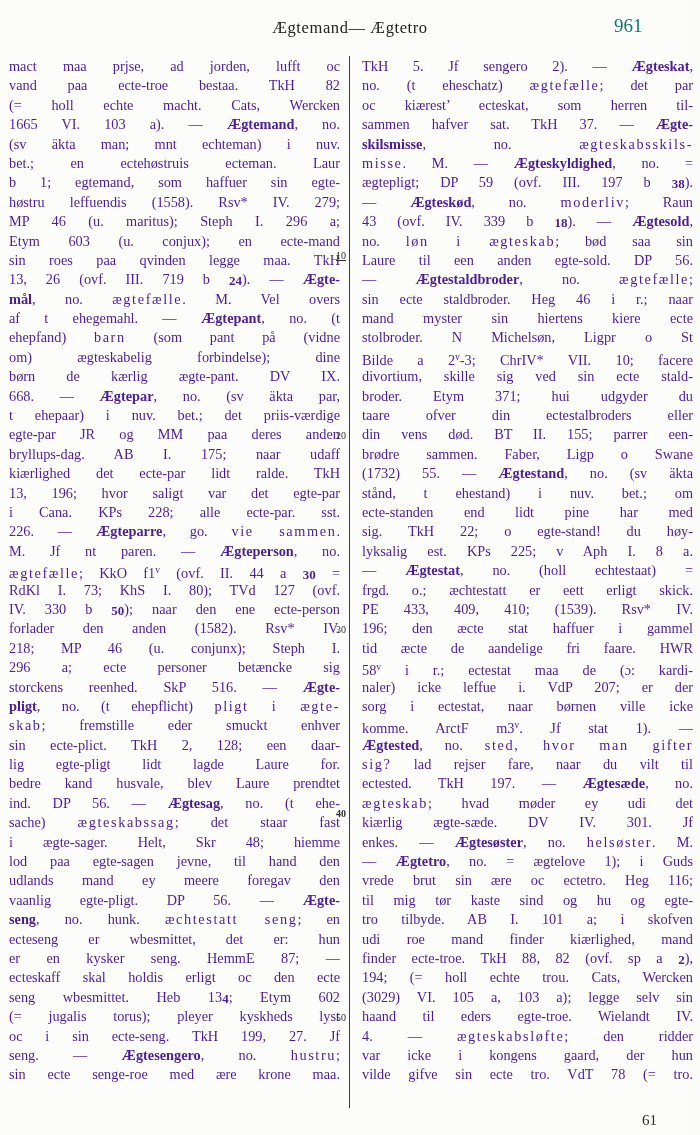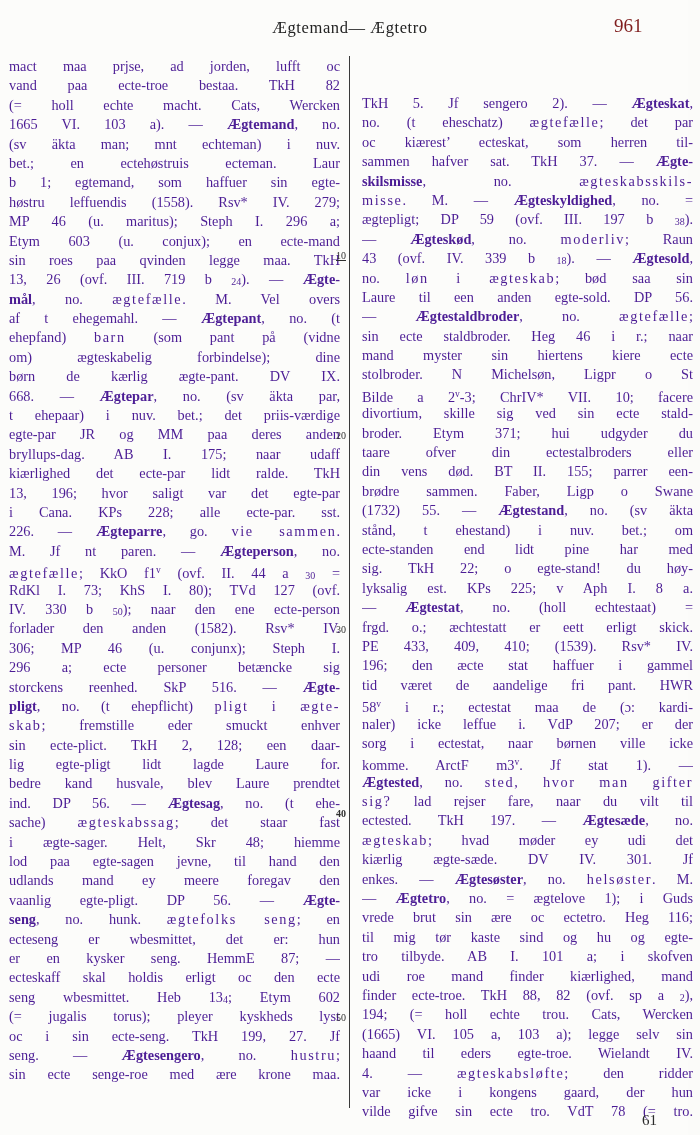--- a/index.html
+++ b/index.html
@@ -12,43 +12,43 @@
   }
   .page { position: relative; width: 688px; height: 1135px; background: #fcfcfa; }
 
   .header-title {
     position: absolute; top: 18px; left: 0; width: 700px;
     text-align: center; font-size: 16.5px; letter-spacing: 0.6px;
     color: #222;
   }
   .page-number {
     position: absolute; top: 15px; left: 614px; width: 60px;
-    text-align: left; font-size: 19px; color: #7f1d1d;
+    text-align: left; font-size: 19px; color: #0f766e;
   }
 
   .col {
     position: absolute; top: 57px; width: 331px;
     font-size: 14.3px; color: #4c1d95;
   }
   #col-left  { left: 9px; }
-  #col-right { left: 362px; margin-top: 37px; }
+  #col-right { left: 362px; }
 
   .line {
     height: 19.4px; line-height: 19.4px;
     text-align: justify; overflow: hidden;
     white-space: normal;
   }
   
   .line::after { content: ""; display: inline-block; width: 100%; height: 0; }
 
   .seg-n  { }
   .seg-b  { font-weight: bold; }
   .seg-sp { letter-spacing: 1.6px; }
   .seg-su { font-size: 9.5px; vertical-align: 4.5px; }
-  .seg-sb { font-size: 10px; vertical-align: -1px; }
+  .seg-sb { font-size: 13px; vertical-align: -1px; font-weight: bold; }
 
   .divider {
     position: absolute; left: 349px; top: 56px;
     width: 1px; height: 1052px; background: #3a3a3a;
   }
 
   .gutter-num {
     position: absolute; left: 328px; width: 18px;
     text-align: right; font-size: 10px; color: #2e2e2e;
     line-height: 19.4px;
@@ -92,35 +92,35 @@
       <div class="line"><span class="seg-n">bryllups-dag. AB I. 175; naar udaff</span></div>
       <div class="line"><span class="seg-n">kiærlighed det ecte-par lidt ralde. TkH</span></div>
       <div class="line"><span class="seg-n">13, 196; hvor saligt var det egte-par</span></div>
       <div class="line"><span class="seg-n">i Cana. KPs 228; alle ecte-par. sst.</span></div>
       <div class="line"><span class="seg-n">226. — </span><span class="seg-b">Ægteparre</span><span class="seg-n">, go. </span><span class="seg-sp">vie sammen</span><span class="seg-n">.</span></div>
       <div class="line"><span class="seg-n">M. Jf nt paren. — </span><span class="seg-b">Ægteperson</span><span class="seg-n">, no.</span></div>
       <div class="line"><span class="seg-sp">ægtefælle</span><span class="seg-n">; KkO f1</span><span class="seg-su">v</span><span class="seg-n"> (ovf. II. 44 a </span><span class="seg-sb">30</span><span class="seg-n"> =</span></div>
       <div class="line"><span class="seg-n">RdKl I. 73; KhS I. 80); TVd 127 (ovf.</span></div>
       <div class="line"><span class="seg-n">IV. 330 b </span><span class="seg-sb">50</span><span class="seg-n">); naar den ene ecte-person</span></div>
       <div class="line"><span class="seg-n">forlader den anden (1582). Rsv* IV.</span></div>
-      <div class="line"><span class="seg-n">306; MP 46 (u. conjunx); Steph I.</span></div>
+      <div class="line"><span class="seg-n">218; MP 46 (u. conjunx); Steph I.</span></div>
       <div class="line"><span class="seg-n">296 a; ecte personer betæncke sig</span></div>
       <div class="line"><span class="seg-n">storckens reenhed. SkP 516. — </span><span class="seg-b">Ægte-</span></div>
       <div class="line"><span class="seg-b">pligt</span><span class="seg-n">, no. (t ehepflicht) </span><span class="seg-sp">pligt i ægte-</span></div>
       <div class="line"><span class="seg-sp">skab</span><span class="seg-n">; fremstille eder smuckt enhver</span></div>
       <div class="line"><span class="seg-n">sin ecte-plict. TkH 2, 128; een daar-</span></div>
       <div class="line"><span class="seg-n">lig egte-pligt lidt lagde Laure for.</span></div>
       <div class="line"><span class="seg-n">bedre kand husvale, blev Laure prendtet</span></div>
       <div class="line"><span class="seg-n">ind. DP 56. — </span><span class="seg-b">Ægtesag</span><span class="seg-n">, no. (t ehe-</span></div>
       <div class="line"><span class="seg-n">sache) </span><span class="seg-sp">ægteskabssag</span><span class="seg-n">; det staar fast</span></div>
       <div class="line"><span class="seg-n">i ægte-sager. Helt, Skr 48; hiemme</span></div>
       <div class="line"><span class="seg-n">lod paa egte-sagen jevne, til hand den</span></div>
       <div class="line"><span class="seg-n">udlands mand ey meere foregav den</span></div>
       <div class="line"><span class="seg-n">vaanlig egte-pligt. DP 56. — </span><span class="seg-b">Ægte-</span></div>
-      <div class="line"><span class="seg-b">seng</span><span class="seg-n">, no. hunk. </span><span class="seg-sp">ægtefolks seng</span><span class="seg-n">; en</span></div>
+      <div class="line"><span class="seg-b">seng</span><span class="seg-n">, no. hunk. </span><span class="seg-sp">æchtestatt seng</span><span class="seg-n">; en</span></div>
       <div class="line"><span class="seg-n">ecteseng er wbesmittet, det er: hun</span></div>
       <div class="line"><span class="seg-n">er en kysker seng. HemmE 87; —</span></div>
       <div class="line"><span class="seg-n">ecteskaff skal holdis erligt oc den ecte</span></div>
       <div class="line"><span class="seg-n">seng wbesmittet. Heb 13</span><span class="seg-sb">4</span><span class="seg-n">; Etym 602</span></div>
       <div class="line"><span class="seg-n">(= jugalis torus); pleyer kyskheds lyst</span></div>
       <div class="line"><span class="seg-n">oc i sin ecte-seng. TkH 199, 27. Jf</span></div>
       <div class="line"><span class="seg-n">seng. — </span><span class="seg-b">Ægtesengero</span><span class="seg-n">, no. </span><span class="seg-sp">hustru</span><span class="seg-n">;</span></div>
       <div class="line"><span class="seg-n">sin ecte senge-roe med ære krone maa.</span></div>
     </div>
   <div class="col" id="col-right">
@@ -147,39 +147,39 @@
       <div class="line"><span class="seg-n">brødre sammen. Faber, Ligp o Swane</span></div>
       <div class="line"><span class="seg-n">(1732) 55. — </span><span class="seg-b">Ægtestand</span><span class="seg-n">, no. (sv äkta</span></div>
       <div class="line"><span class="seg-n">stånd, t ehestand) i nuv. bet.; om</span></div>
       <div class="line"><span class="seg-n">ecte-standen end lidt pine har med</span></div>
       <div class="line"><span class="seg-n">sig. TkH 22; o egte-stand! du høy-</span></div>
       <div class="line"><span class="seg-n">lyksalig est. KPs 225; v Aph I. 8 a.</span></div>
       <div class="line"><span class="seg-n">— </span><span class="seg-b">Ægtestat</span><span class="seg-n">, no. (holl echtestaat) =</span></div>
       <div class="line"><span class="seg-n">frgd. o.; æchtestatt er eett erligt skick.</span></div>
       <div class="line"><span class="seg-n">PE 433, 409, 410; (1539). Rsv* IV.</span></div>
       <div class="line"><span class="seg-n">196; den æcte stat haffuer i gammel</span></div>
-      <div class="line"><span class="seg-n">tid været de aandelige fri pant. HWR</span></div>
+      <div class="line"><span class="seg-n">tid æcte de aandelige fri faare. HWR</span></div>
       <div class="line"><span class="seg-n">58</span><span class="seg-su">v</span><span class="seg-n"> i r.; ectestat maa de (ɔ: kardi-</span></div>
       <div class="line"><span class="seg-n">naler) icke leffue i. VdP 207; er der</span></div>
       <div class="line"><span class="seg-n">sorg i ectestat, naar børnen ville icke</span></div>
       <div class="line"><span class="seg-n">komme. ArctF m3</span><span class="seg-su">v</span><span class="seg-n">. Jf stat 1). —</span></div>
       <div class="line"><span class="seg-b">Ægtested</span><span class="seg-n">, no. </span><span class="seg-sp">sted, hvor man gifter</span></div>
       <div class="line"><span class="seg-sp">sig?</span><span class="seg-n"> lad rejser fare, naar du vilt til</span></div>
       <div class="line"><span class="seg-n">ectested. TkH 197. — </span><span class="seg-b">Ægtesæde</span><span class="seg-n">, no.</span></div>
       <div class="line"><span class="seg-sp">ægteskab</span><span class="seg-n">; hvad møder ey udi det</span></div>
       <div class="line"><span class="seg-n">kiærlig ægte-sæde. DV IV. 301. Jf</span></div>
       <div class="line"><span class="seg-n">enkes. — </span><span class="seg-b">Ægtesøster</span><span class="seg-n">, no. </span><span class="seg-sp">helsøster</span><span class="seg-n">. M.</span></div>
       <div class="line"><span class="seg-n">— </span><span class="seg-b">Ægtetro</span><span class="seg-n">, no. = ægtelove 1); i Guds</span></div>
       <div class="line"><span class="seg-n">vrede brut sin ære oc ectetro. Heg 116;</span></div>
       <div class="line"><span class="seg-n">til mig tør kaste sind og hu og egte-</span></div>
       <div class="line"><span class="seg-n">tro tilbyde. AB I. 101 a; i skofven</span></div>
       <div class="line"><span class="seg-n">udi roe mand finder kiærlighed, mand</span></div>
       <div class="line"><span class="seg-n">finder ecte-troe. TkH 88, 82 (ovf. sp a </span><span class="seg-sb">2</span><span class="seg-n">),</span></div>
       <div class="line"><span class="seg-n">194; (= holl echte trou. Cats, Wercken</span></div>
-      <div class="line"><span class="seg-n">(1665) VI. 105 a, 103 a); legge selv sin</span></div>
+      <div class="line"><span class="seg-n">(3029) VI. 105 a, 103 a); legge selv sin</span></div>
       <div class="line"><span class="seg-n">haand til eders egte-troe. Wielandt IV.</span></div>
       <div class="line"><span class="seg-n">4. — </span><span class="seg-sp">ægteskabsløfte</span><span class="seg-n">; den ridder</span></div>
       <div class="line"><span class="seg-n">var icke i kongens gaard, der hun</span></div>
       <div class="line"><span class="seg-n">vilde gifve sin ecte tro. VdT 78 (= tro.</span></div>
     </div>
 
   <div id="gutter-numbers">
       <div class="gutter-num" style="top: 246px; text-decoration: underline;">10</div>
       <div class="gutter-num" style="top: 425.6px;">20</div>
       <div class="gutter-num" style="top: 619.6px;">30</div>

